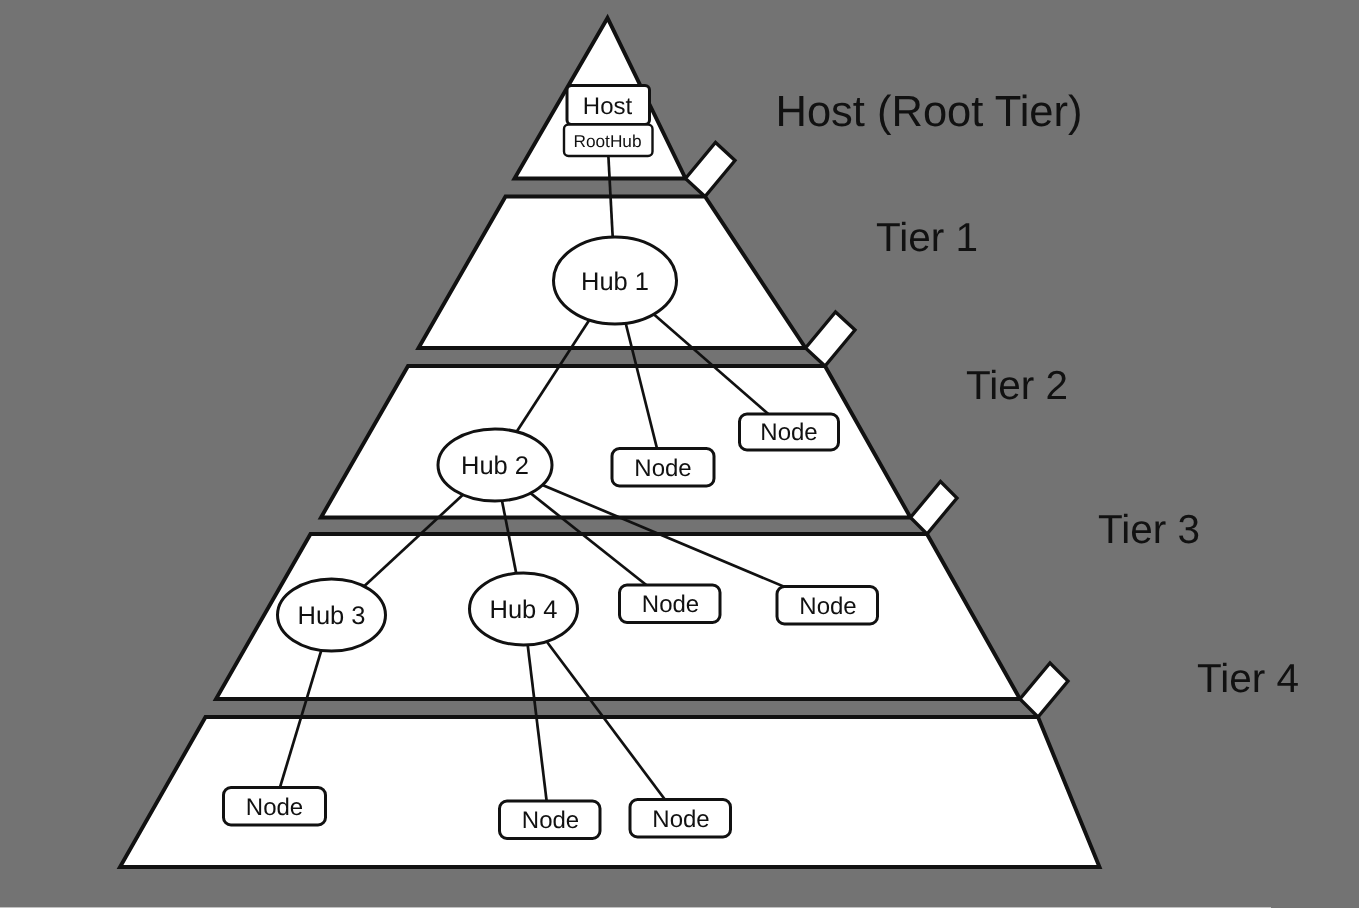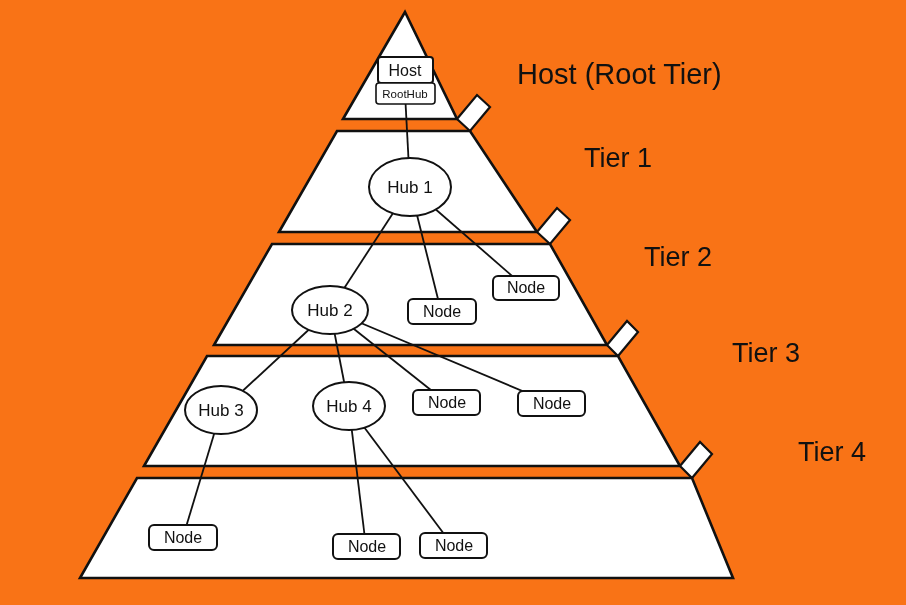--- a/index.html
+++ b/index.html
@@ -4,21 +4,21 @@
 <style>
   html, body {
     margin: 0;
     padding: 0;
     background: #ffffff;
   }
   .stage {
     position: relative;
     width: 906px;
     height: 605px;
-    background: #f97316;
+    background: #737373;
     overflow: hidden;
     font-family: "Liberation Sans", sans-serif;
     text-align: right;
   }
   svg { display: block; }
   .shape {
     fill: #ffffff;
     stroke: #111111;
   }
   .tier-poly   { stroke-width: 2.6; }

